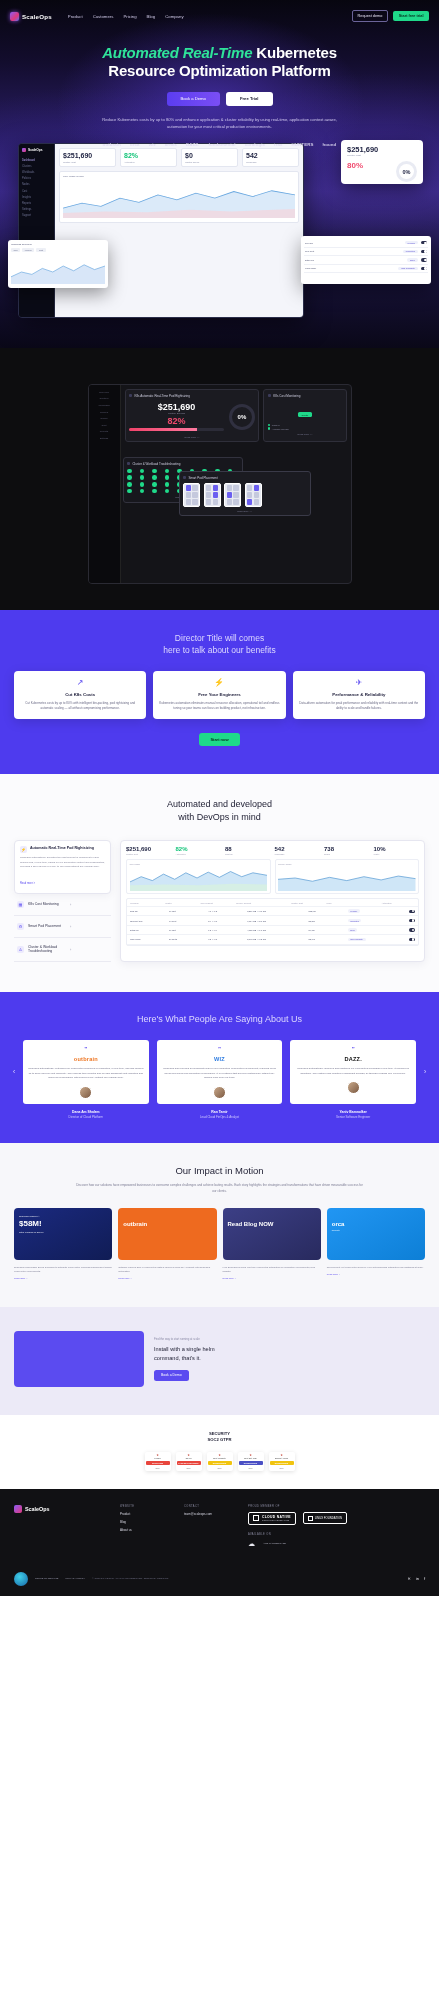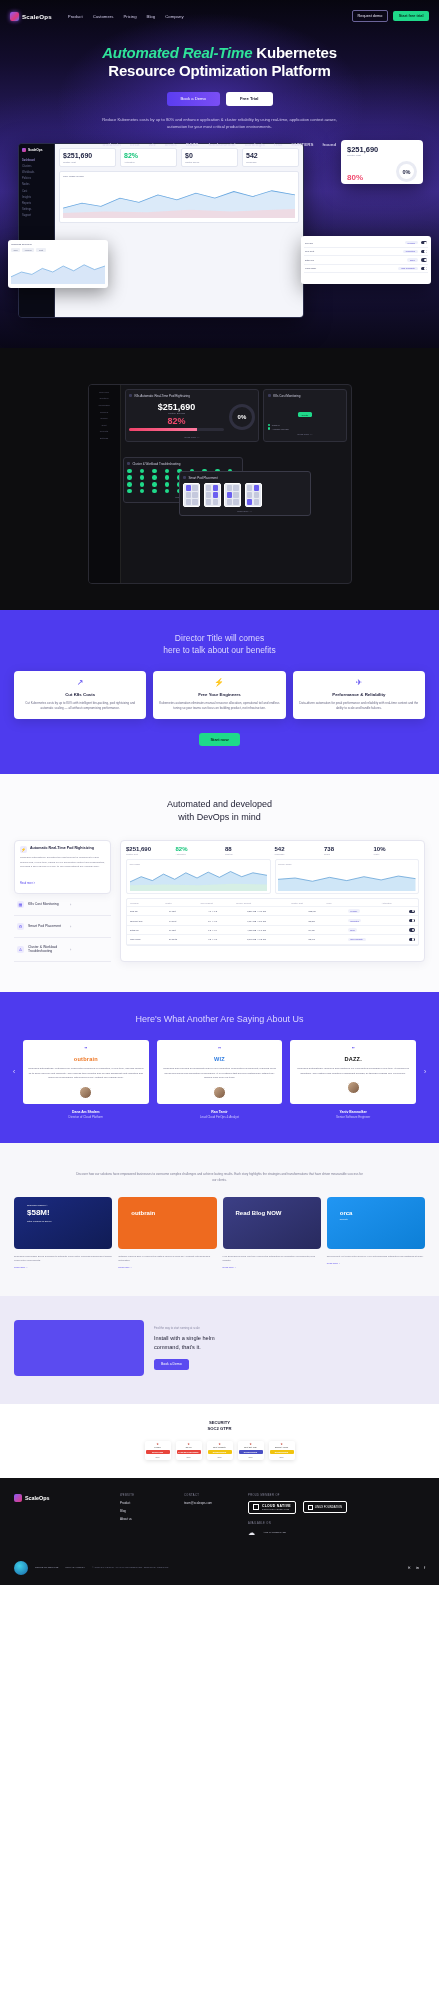--- a/index.html
+++ b/index.html
@@ -98,21 +98,21 @@
   .spark { height: 38px; position: relative; }
   .spark svg { width: 100%; height: 100%; display: block; }
 
   .hero-float-kpi {
     position: absolute; right: 16px; top: 140px; width: 82px; height: 44px;
     background: #fff; border-radius: 4px; z-index: 4; padding: 5px 6px;
     box-shadow: 0 6px 20px rgba(0,0,0,.45); display: flex; flex-direction: column;
   }
   .hero-float-kpi .big { font-size: 7.5px; font-weight: bold; color: #1d2140; }
   .hero-float-kpi .lbl { font-size: 2.4px; color: #8b90ab; }
-  .hfk-row { display: flex; align-items: flex-end; justify-content: space-between; margin-top: 4px; }
+  .hfk-row { display: flex; align-items: flex-start; justify-content: space-between; margin-top: 4px; }
   .hfk-pct { font-size: 8px; font-weight: bold; color: #f04a6e; }
   .donut {
     width: 21px; height: 21px; border-radius: 50%;
     background: conic-gradient(#e9ebf3 0 100%); display: flex;
     align-items: center; justify-content: center; position: relative;
   }
   .donut::after {
     content: ''; position: absolute; width: 15px; height: 15px; border-radius: 50%; background: #fff;
   }
   .donut span { position: relative; z-index: 2; font-size: 5.5px; font-weight: bold; color: #1d2140; }
@@ -276,21 +276,21 @@
   .tname { color: #fff; font-size: 3.4px; font-weight: bold; }
   .trole { color: #cfc8ff; font-size: 3px; margin-top: 1.5px; }
   .tmetas { display: flex; gap: 8px; padding: 0 23px; }
   .tmetas > div { flex: 1; text-align: center; }
 
   
   .impact { background: #f7f7fa; padding: 22px 14px 26px; text-align: center; }
   .impact h2 { font-size: 9.5px; color: #1e1e32; font-weight: normal; }
   .impact .sub { font-size: 3px; color: #7a7a92; line-height: 1.85; margin: 7px auto 0; width: 290px; }
   .icards { display: flex; gap: 6px; margin-top: 14px; }
-  .icard { flex: 1; border-radius: 4px; padding: 7px 13px; min-height: 52px; text-align: left; color: #fff; }
+  .icard { flex: 1; border-radius: 4px; padding: 7px 5px; min-height: 52px; text-align: left; color: #fff; }
   .icard .itag { font-size: 2.4px; opacity: .9; }
   .icard .ibig { font-size: 8px; font-weight: bold; margin-top: 2px; line-height: 1.1; }
   .icard .isub { font-size: 2.4px; margin-top: 2px; opacity: .92; }
   .icard.c1 { background: linear-gradient(150deg,#1b2a80,#101c55); }
   .icard.c2 { background: #ee6a1f; }
   .icard.c3 { background: linear-gradient(150deg,#3c3f86,#282a5e); }
   .icard.c4 { background: linear-gradient(150deg,#2196f3,#0d7fd6); }
   .icard .ilogo { font-size: 6px; font-weight: bold; margin-top: 6px; }
   .ibody { display: flex; gap: 6px; margin-top: 6px; }
   .ibody > div { flex: 1; text-align: left; font-size: 2.3px; color: #7a7a92; line-height: 1.7; }
@@ -788,21 +788,21 @@
             <div>$2,143</div>
             <div class="w2"><span class="fpill">high-availability</span></div>
             <div class="ftog"></div>
           </div>
         </div>
       </div>
     </div>
   </section>
 
   <section class="testi">
-    <h2>Here's What Another Are Saying About Us</h2>
+    <h2>Here's What People Are Saying About Us</h2>
     <div class="tarea">
       <span class="tarrow">‹</span>
       <div class="tcards">
         <div class="tcard">
           <div class="tq">”</div>
           <div class="tlogo outbrain">outbrain</div>
           <p>ScaleOps automatically optimizes our Kubernetes resources in production, in real-time, and has allowed us to scale and run cost-efficiently. The process took minutes and we saw significant cost reduction and improved performance with improved SLA without any manual work.</p>
           <div class="tav"></div>
         </div>
         <div class="tcard">
@@ -830,20 +830,21 @@
         <div class="trole">Lead Cloud FinOps &amp; Analyst</div>
       </div>
       <div>
         <div class="tname">Yaniv Bamnolker</div>
         <div class="trole">Senior Software Engineer</div>
       </div>
     </div>
   </section>
 
   <section class="impact">
+    <h2>Our Impact in Motion</h2>
     <p class="sub">Discover how our solutions have empowered businesses to overcome complex challenges and achieve lasting results. Each story highlights the strategies and transformations that have driven measurable success for our clients.</p>
     <div class="icards">
       <div class="icard c1">
         <div class="itag">ScaleOps Raises A</div>
         <div class="ibig">$58M!</div>
         <div class="isub">Total Funding of $80M!</div>
       </div>
       <div class="icard c2">
         <div class="ilogo">outbrain</div>
       </div>

